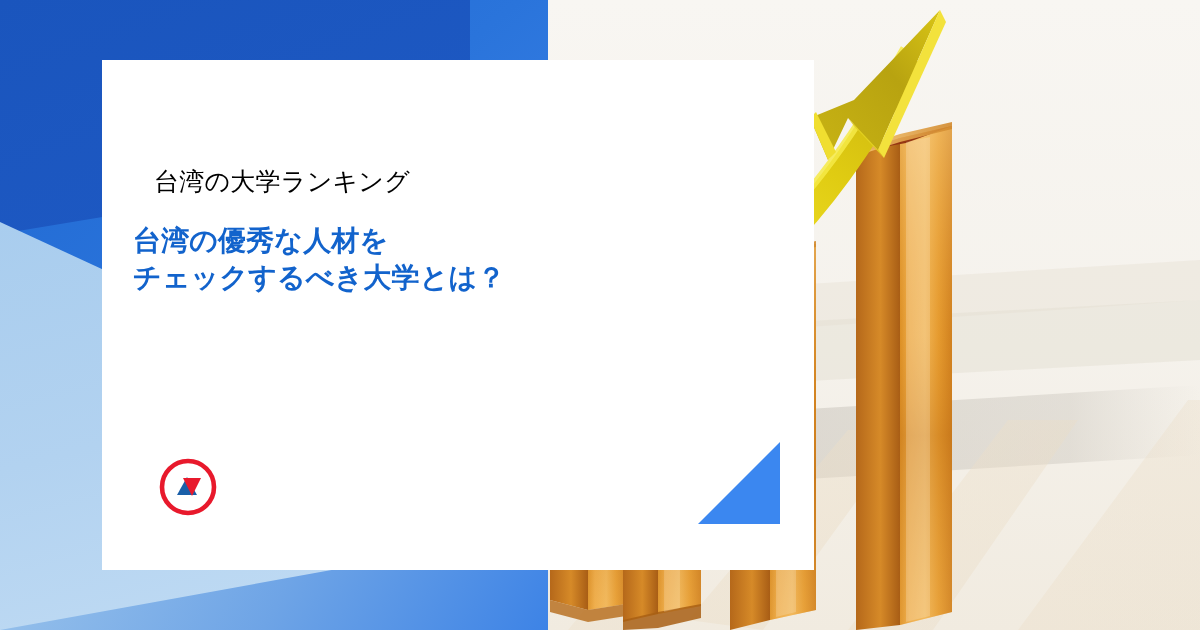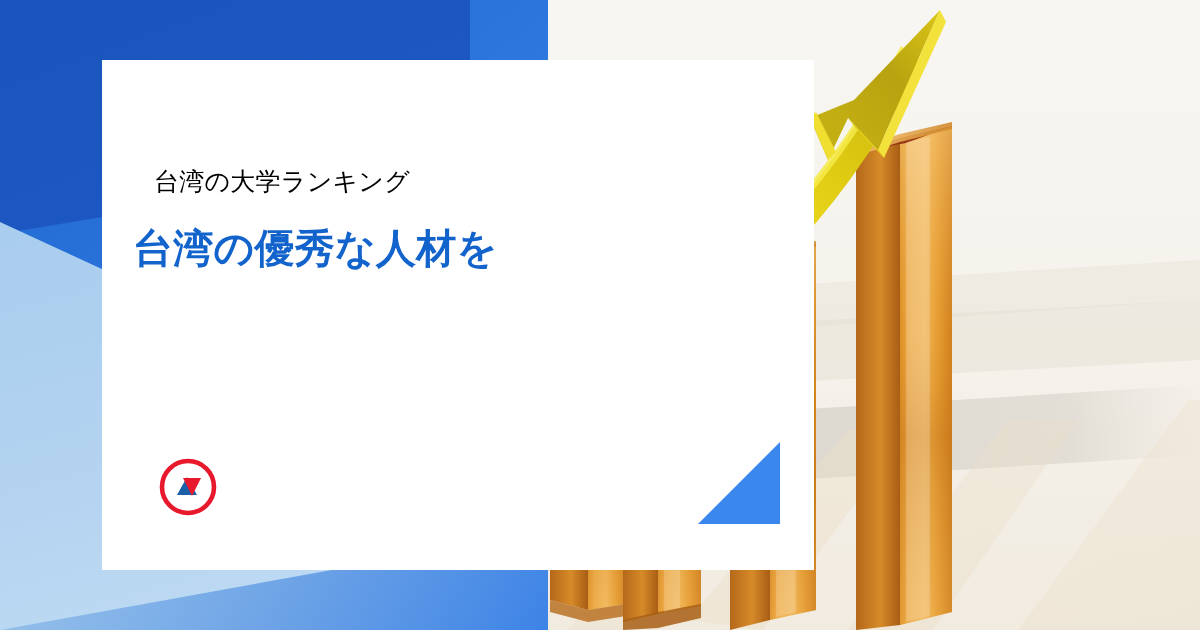--- a/index.html
+++ b/index.html
@@ -105,21 +105,21 @@
     letter-spacing: 0.01em;
     white-space: nowrap;
     margin-left: 18px;
   }
 
   .headline {
     position: absolute;
     left: 31px;
     top: 162px;
     color: #1263cc;
-    font-size: 40px;
+    font-size: 28px;
     font-weight: 700;
     line-height: 1.33;
     letter-spacing: 0.005em;
   }
   .headline .line { display: block; white-space: nowrap; }
 
   
   .logo {
     position: absolute;
     left: 55px;
@@ -258,20 +258,21 @@
   <div class="bg-blue-dark"></div>
   <div class="bg-blue-light"></div>
   <div class="bg-blue-bottom"></div>
 
   <div class="card">
 
     <div class="eyebrow">台湾の大学ランキング</div>
 
     <div class="headline">
       <span class="line">台湾の優秀な人材を</span>
+      <span class="line">チェックするべき大学とは？</span>
     </div>
 
     <div class="logo">
       <svg width="62" height="62" viewBox="0 0 62 62" xmlns="http://www.w3.org/2000/svg">
         <circle cx="31" cy="31" r="26" fill="none" stroke="#e8192c" stroke-width="4.6"></circle>
         <polygon points="20,39 30,21 40,39" fill="#1a5fa8"></polygon>
         <polygon points="26,22 44,22 35,40" fill="#e8192c"></polygon>
       </svg>
     </div>
 

